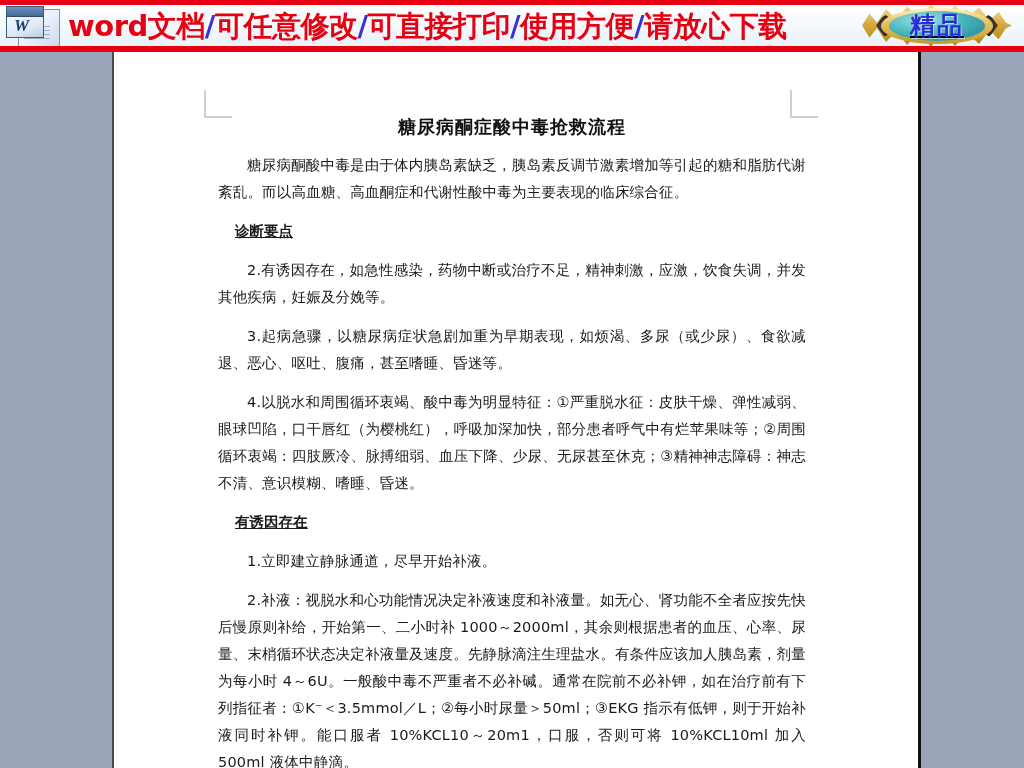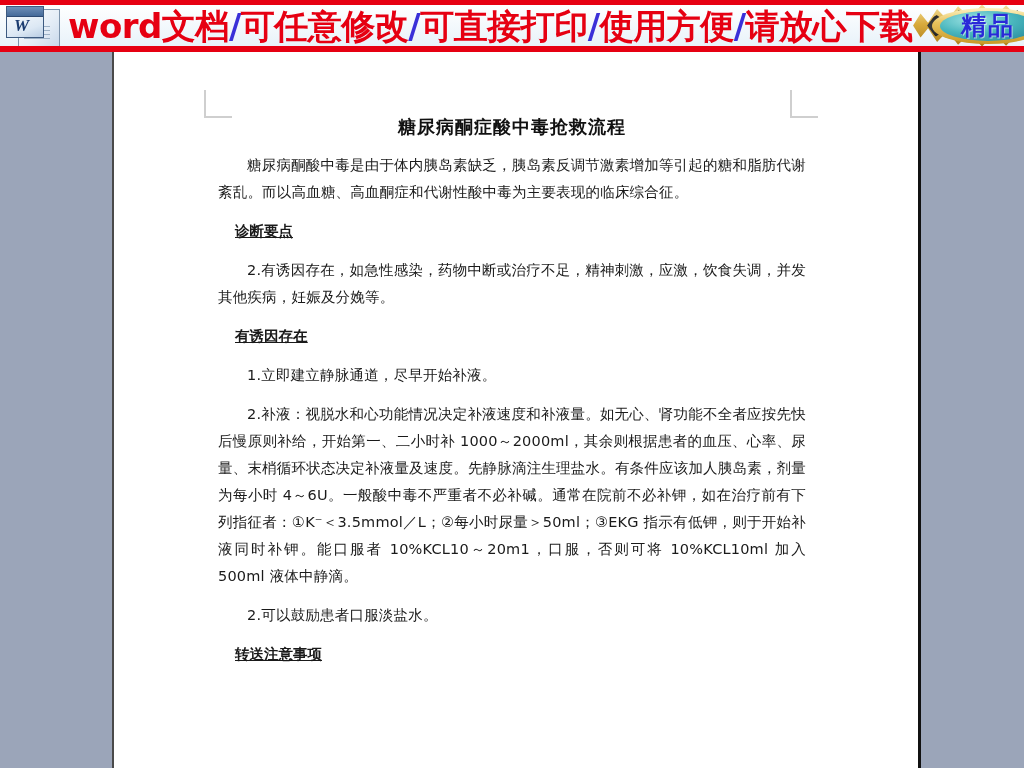--- a/index.html
+++ b/index.html
@@ -83,21 +83,21 @@
     font-style: italic;
     font-size: 17px;
     line-height: 19px;
     color: #1b3b6f;
   }
 
   .promo-text {
     flex: 1 1 auto;
     font-family: "DejaVu Sans", "Liberation Sans", sans-serif;
     font-weight: bold;
-    font-size: 34px;
+    font-size: 29px;
     line-height: 30px;
     color: #e60012;
     letter-spacing: -0.5px;
     white-space: nowrap;
     padding-left: 2px;
   }
   .promo-text .sep {
     color: #3a30d8;
     font-weight: bold;
   }
@@ -143,20 +143,21 @@
   }
   .badge-face {
     position: absolute;
     left: 27px; top: 9px;
     width: 96px; height: 30px;
     background: radial-gradient(ellipse at 35% 30%, #9fe4e4 0%, #49b6bd 45%, #1f7f94 100%);
     border-radius: 50% / 50%;
     display: flex;
     align-items: center;
     justify-content: center;
+    text-decoration: underline;
   }
   .badge-text {
     font-family: "DejaVu Sans", "Liberation Sans", sans-serif;
     font-weight: bold;
     font-size: 25px;
     line-height: 25px;
     color: #2a2ad8;
     letter-spacing: 2px;
     text-shadow: 1px 1px 0 #ffffff88;
   }
@@ -271,20 +272,22 @@
     <div class="corner corner-tr"></div>
 
     <div class="doc-body">
 
       <div class="doc-title">糖尿病酮症酸中毒抢救流程</div>
 
       <p class="para">糖尿病酮酸中毒是由于体内胰岛素缺乏，胰岛素反调节激素增加等引起的糖和脂肪代谢紊乱。而以高血糖、高血酮症和代谢性酸中毒为主要表现的临床综合征。</p>
 
       <p class="heading"><span>诊断要点</span></p>
       <p class="para">2.有诱因存在，如急性感染，药物中断或治疗不足，精神刺激，应激，饮食失调，并发其他疾病，妊娠及分娩等。</p>
+      <p class="para">3.起病急骤，以糖尿病症状急剧加重为早期表现，如烦渴、多尿（或少尿）、食欲减退、恶心、呕吐、腹痛，甚至嗜睡、昏迷等。</p>
+      <p class="para">4.以脱水和周围循环衷竭、酸中毒为明显特征：①严重脱水征：皮肤干燥、弹性减弱、眼球凹陷，口干唇红（为樱桃红），呼吸加深加快，部分患者呼气中有烂苹果味等；②周围循环衷竭：四肢厥冷、脉搏细弱、血压下降、少尿、无尿甚至休克；③精神神志障碍：神志不清、意识模糊、嗜睡、昏迷。</p>
 
       <p class="heading"><span>有诱因存在</span></p>
       <p class="para">1.立即建立静脉通道，尽早开始补液。</p>
       <p class="para">2.补液：视脱水和心功能情况决定补液速度和补液量。如无心、肾功能不全者应按先快后慢原则补给，开始第一、二小时补 1000～2000ml，其余则根据患者的血压、心率、尿量、末梢循环状态决定补液量及速度。先静脉滴注生理盐水。有条件应该加人胰岛素，剂量为每小时 4～6U。一般酸中毒不严重者不必补碱。通常在院前不必补钾，如在治疗前有下列指征者：①K⁻＜3.5mmol／L；②每小时尿量＞50ml；③EKG 指示有低钾，则于开始补液同时补钾。能口服者 10%KCL10～20m1，口服，否则可将 10%KCL10ml 加入 500ml 液体中静滴。</p>
       <p class="para">2.可以鼓励患者口服淡盐水。</p>
 
       <p class="heading"><span>转送注意事项</span></p>
 
     </div>
   </div>

